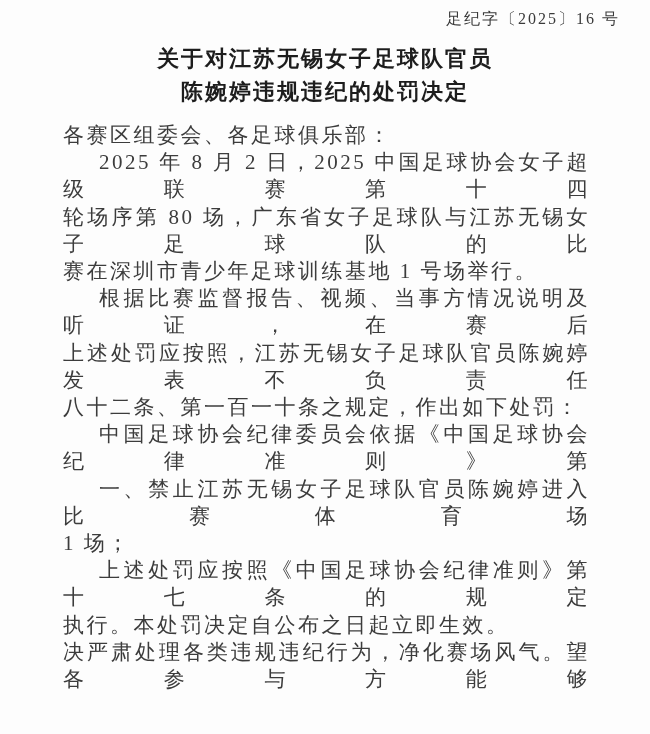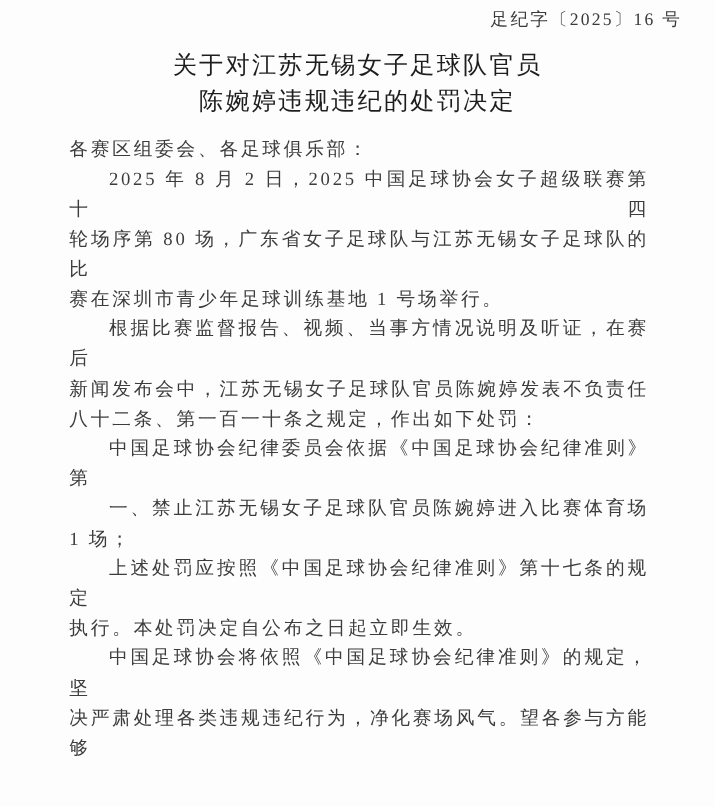--- a/index.html
+++ b/index.html
@@ -25,31 +25,31 @@
     text-align: right;
     padding-right: 30px;
     height: 22px;
     line-height: 22px;
     color: #3a3a3a;
   }
   .title {
     margin: 12px 0 0 0;
     text-align: center;
     font-size: 22px;
-    font-weight: 400;
+    font-weight: 700;
     letter-spacing: 2px;
     line-height: 33px;
     color: #1d1d1d;
   }
   .doc-body {
     margin: 14px 63px 0 63px;
     width: 527px;
   }
   .doc-line {
-    font-size: 17px;
+    font-size: 21px;
     line-height: 27.2px;
     letter-spacing: 2.5px;
     white-space: nowrap;
     color: #3c3c3c;
   }
   .doc-line.fill {
     white-space: normal;
     text-align: justify;
     text-align-last: justify;
   }
@@ -68,24 +68,23 @@
     <span>关于对江苏无锡女子足球队官员</span><br>
     <span>陈婉婷违规违纪的处罚决定</span>
   </h1>
 
   <div class="doc-body">
       <div class="doc-line">各赛区组委会、各足球俱乐部：</div>
       <div class="doc-line indent fill">2025 年 8 月 2 日，2025 中国足球协会女子超级联赛第十四</div>
       <div class="doc-line fill">轮场序第 80 场，广东省女子足球队与江苏无锡女子足球队的比</div>
       <div class="doc-line">赛在深圳市青少年足球训练基地 1 号场举行。</div>
       <div class="doc-line indent fill">根据比赛监督报告、视频、当事方情况说明及听证，在赛后</div>
-      <div class="doc-line fill">新闻发布会中，江苏无锡女子足球队官员陈婉婷发表不负责任</div>
+      <div class="doc-line fill">上述处罚应按照，江苏无锡女子足球队官员陈婉婷发表不负责任</div>
       <div class="doc-line">八十二条、第一百一十条之规定，作出如下处罚：</div>
       <div class="doc-line indent fill">中国足球协会纪律委员会依据《中国足球协会纪律准则》第</div>
       <div class="doc-line indent fill">一、禁止江苏无锡女子足球队官员陈婉婷进入比赛体育场</div>
       <div class="doc-line">1 场；</div>
       <div class="doc-line indent fill">上述处罚应按照《中国足球协会纪律准则》第十七条的规定</div>
       <div class="doc-line">执行。本处罚决定自公布之日起立即生效。</div>
-      <div class="doc-line indent fill">中国足球协会将依照《中国足球协会纪律准则》的规定，坚</div>
       <div class="doc-line fill">决严肃处理各类违规违纪行为，净化赛场风气。望各参与方能够</div>
     </div>
 
 </div>
 
 </body></html>

